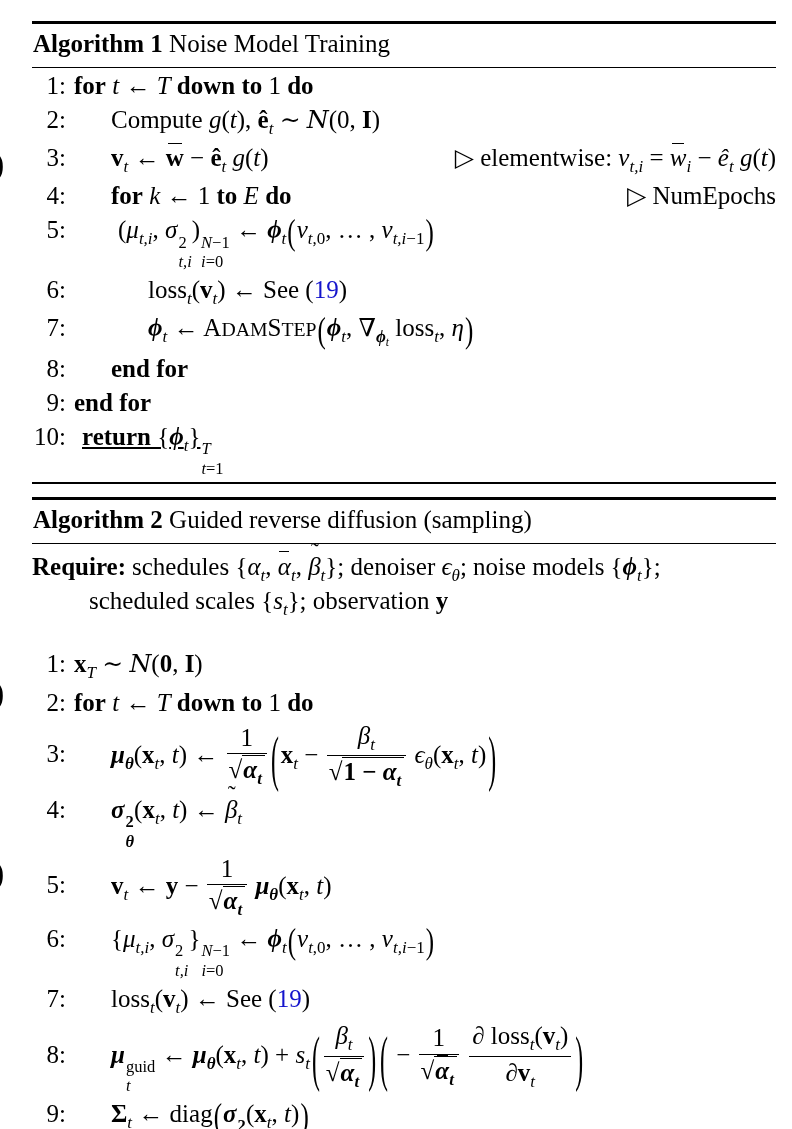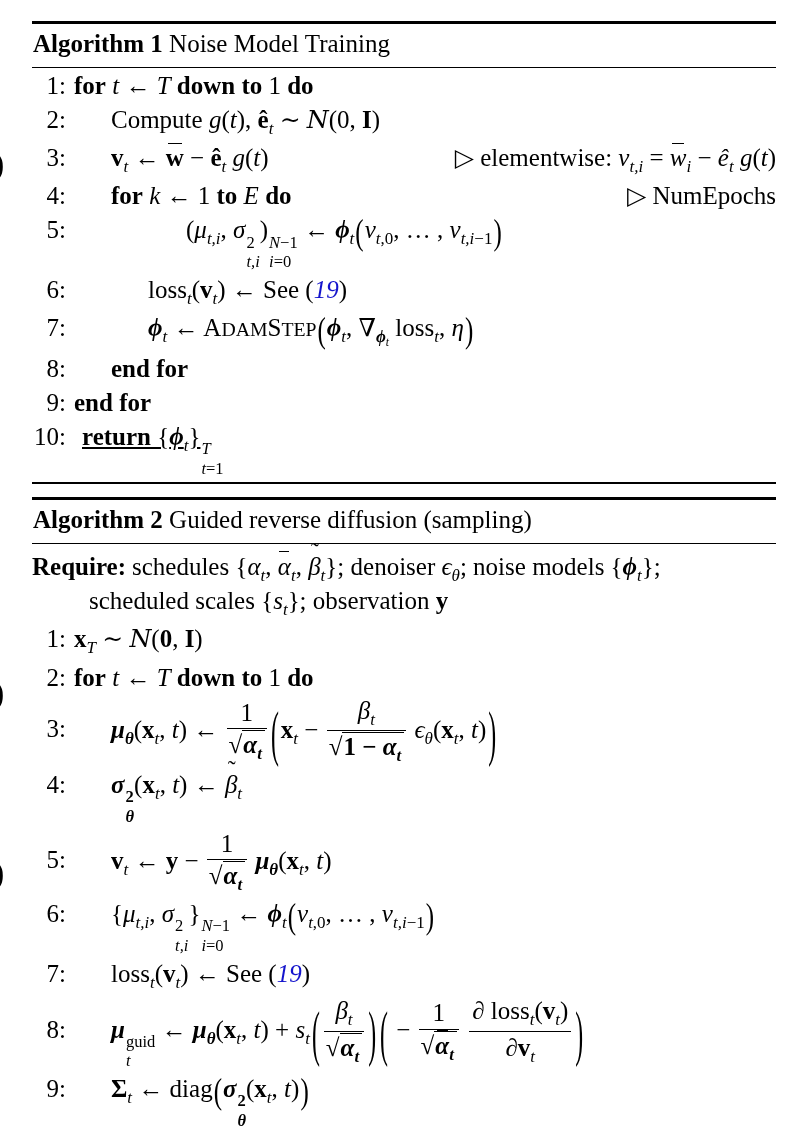--- a/index.html
+++ b/index.html
@@ -30,21 +30,21 @@
 
   .line { display:flex; margin:3.5px 0; white-space:nowrap; align-items:baseline; }
   .lnum { flex:0 0 34px; text-align:right; margin-right:8px; }
   .lbody { flex:1 1 auto; display:flex; justify-content:space-between; align-items:baseline; }
   .lcomment { padding-left:10px; }
 
   b, .bold { font-weight:bold; }
   i { font-style:italic; }
   sub, sup { font-size:68%; }
   .cal { font-style:italic; font-family:"DejaVu Serif","Liberation Serif",serif; }
-  .ref { color:var(--ref,#1414CC); cursor:pointer;font-style:italic; }
+  .ref { color:var(--ref,#1414CC); cursor:pointer; }
 
   
   .ovl { position:relative; display:inline-block; }
   .ovl::after { content:""; position:absolute; left:12%; right:12%; top:-0.02em; border-top:1.8px solid #000; }
   
   .tld { position:relative; display:inline-block; }
   .tld::after { content:"˜"; position:absolute; left:55%; transform:translateX(-50%); top:-0.62em; font-size:0.95em; }
 
   
   .frac { display:inline-block; vertical-align:middle; text-align:center; margin:0 2px; }
@@ -109,21 +109,21 @@
         <div class="line">
           <span class="lnum">4:</span>
           <span class="lbody">
             <span class="lcontent" style="margin-left: 37px; text-align: center;"><b>for</b> <i>k</i> ← 1 <b>to</b> <i>E</i> <b>do</b></span>
             <span class="lcomment">▷ NumEpochs</span>
           </span>
         </div>
         <div class="line">
           <span class="lnum">5:</span>
           <span class="lbody">
-            <span class="lcontent" style="margin-left: 112px;">(<i>μ</i><sub><i>t,i</i></sub>, <i>σ</i><span class="ss">
+            <span class="lcontent" style="margin-left: 44px;">(<i>μ</i><sub><i>t,i</i></sub>, <i>σ</i><span class="ss">
                 <span>2</span>
                 <span><i>t,i</i></span>
               </span>)<span class="ss">
                 <span><i>N</i>−1</span>
                 <span><i>i</i>=0</span>
               </span> ← <b><i>ϕ</i></b><sub><i>t</i></sub><span class="bp">(</span><i>v</i><sub><i>t</i>,0</sub>, … , <i>v</i><sub><i>t,i</i>−1</sub><span class="bp">)</span></span>
             <span class="lcomment"></span>
           </span>
         </div>
         <div class="line">
@@ -177,21 +177,21 @@
     <div class="rule thin"></div>
     <div class="require">
       <div class="req-line"><span class="req-label">Require:</span><span>schedules {<i>α</i><sub><i>t</i></sub>, <span class="ovl"><i>α</i></span><sub><i>t</i></sub>, <span class="tld"><i>β</i></span><sub><i>t</i></sub>}; denoiser <i>ϵ</i><sub><i>θ</i></sub>; noise models {<b><i>ϕ</i></b><sub><i>t</i></sub>};</span></div>
       <div class="req-line cont">scheduled scales {<i>s</i><sub><i>t</i></sub>}; observation <b>y</b></div>
     </div>
     <div class="lines">
 
     <div class="line">
           <span class="lnum">1:</span>
           <span class="lbody">
-            <span class="lcontent" style="margin-left: 0px;"><b>x</b><sub><i>T</i></sub> ∼ <span class="cal">N</span>(<b>0</b>, <b>I</b>)</span>
+            <span class="lcontent" style="margin-left: 0px; margin-top: 25px;"><b>x</b><sub><i>T</i></sub> ∼ <span class="cal">N</span>(<b>0</b>, <b>I</b>)</span>
             <span class="lcomment"></span>
           </span>
         </div>
         <div class="line">
           <span class="lnum">2:</span>
           <span class="lbody">
             <span class="lcontent" style="margin-left: 0px;"><b>for</b> <i>t</i> ← <i>T</i> <b>down to</b> 1 <b>do</b></span>
             <span class="lcomment"></span>
           </span>
         </div>

